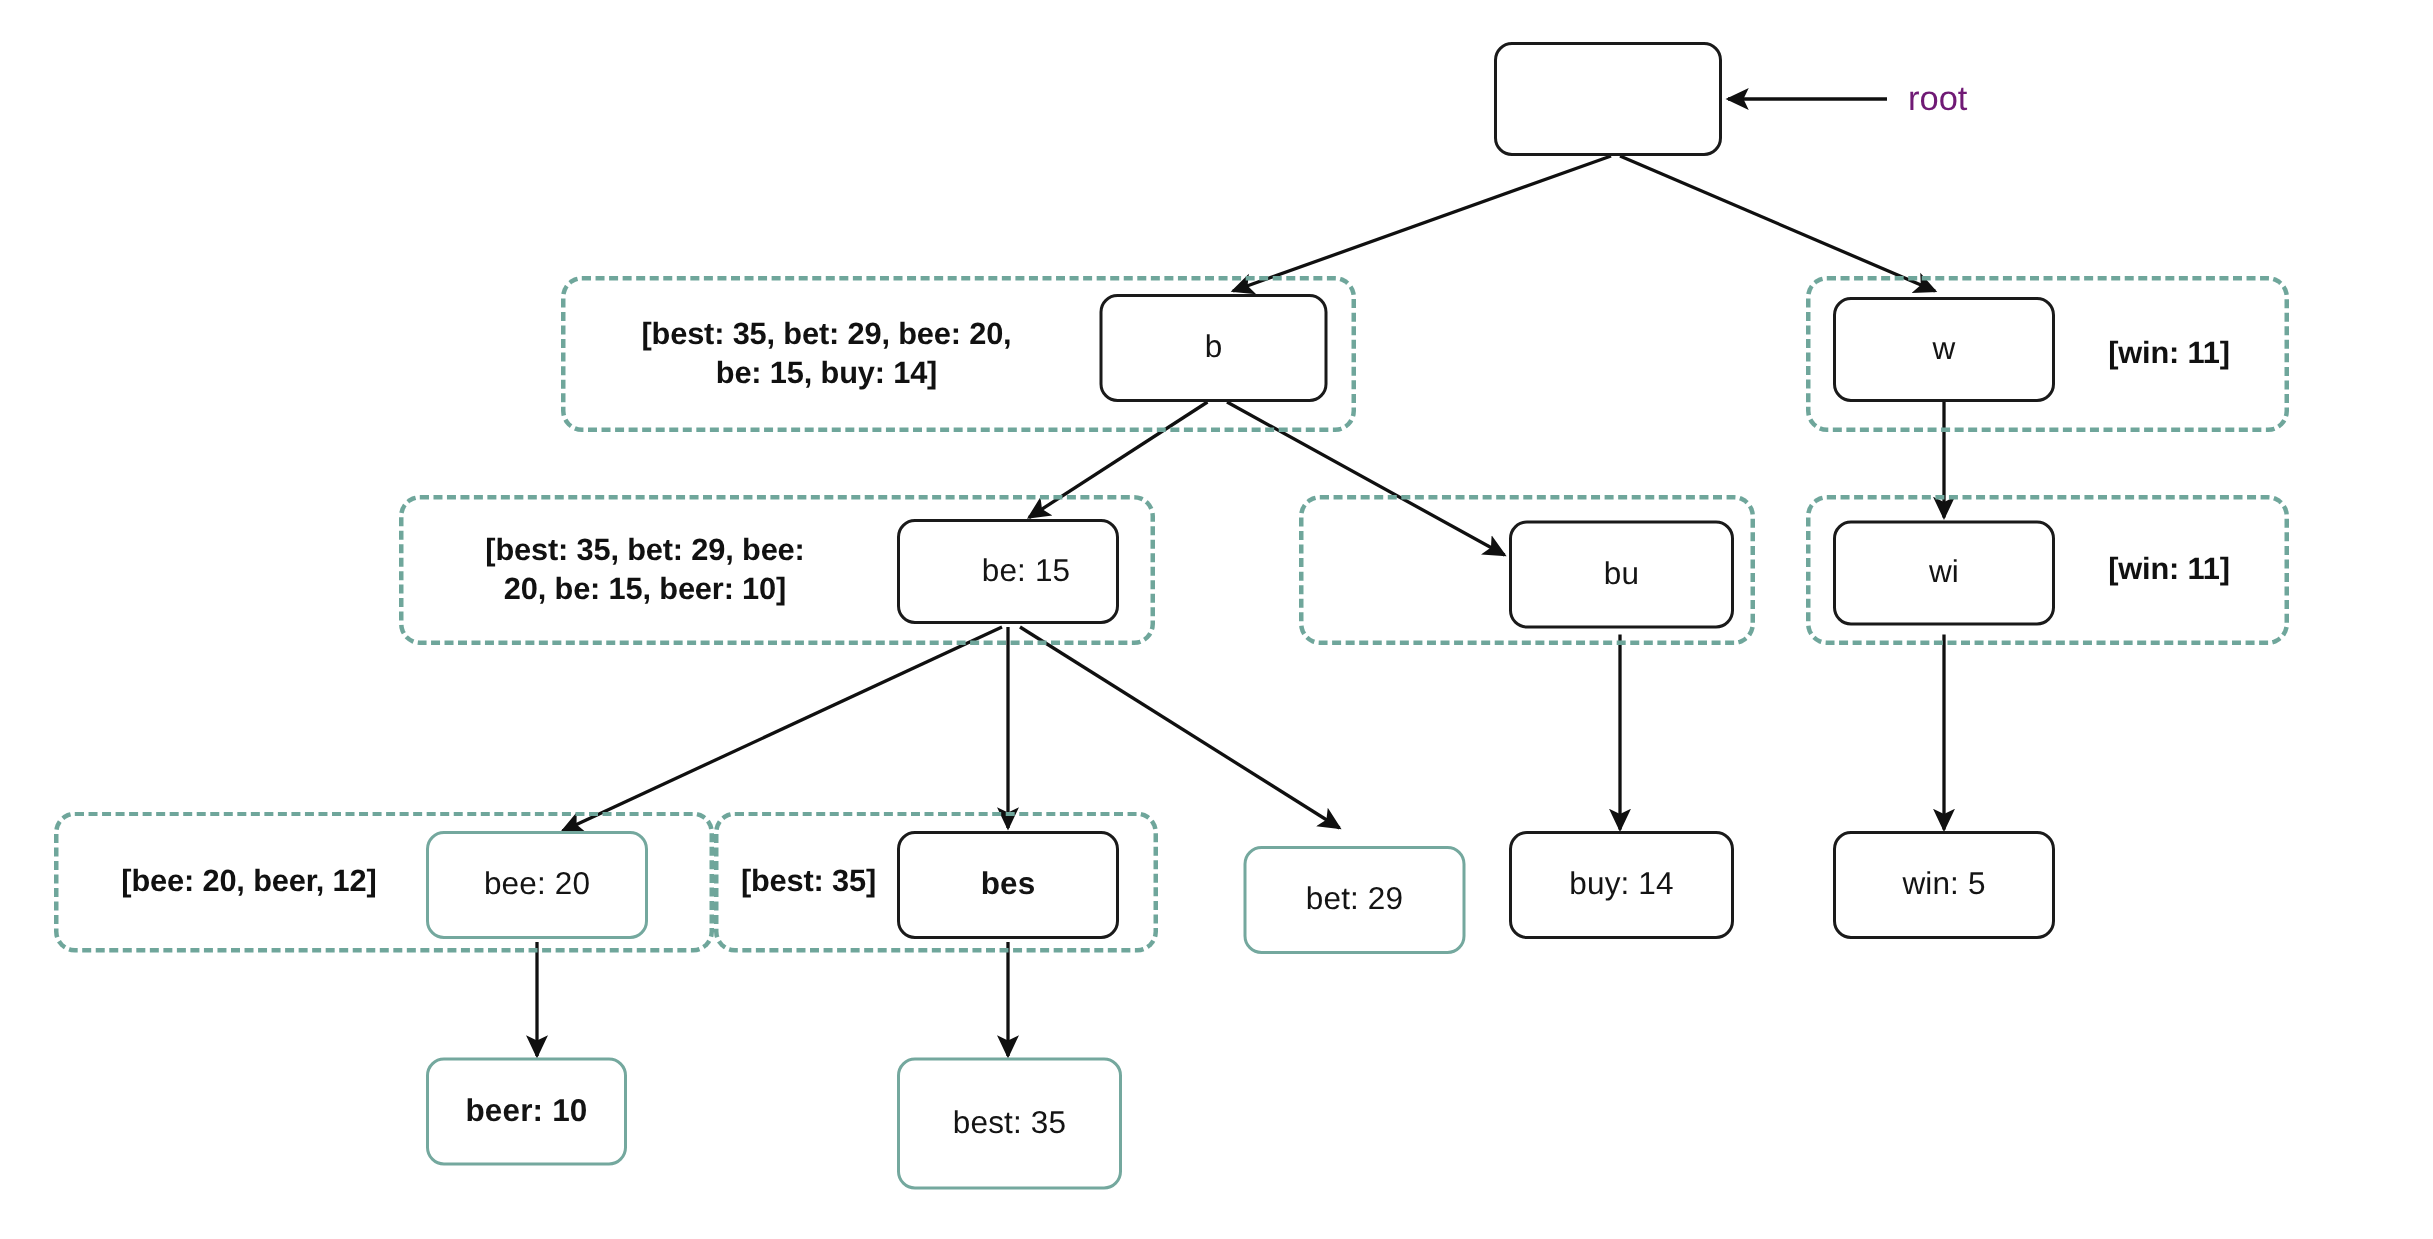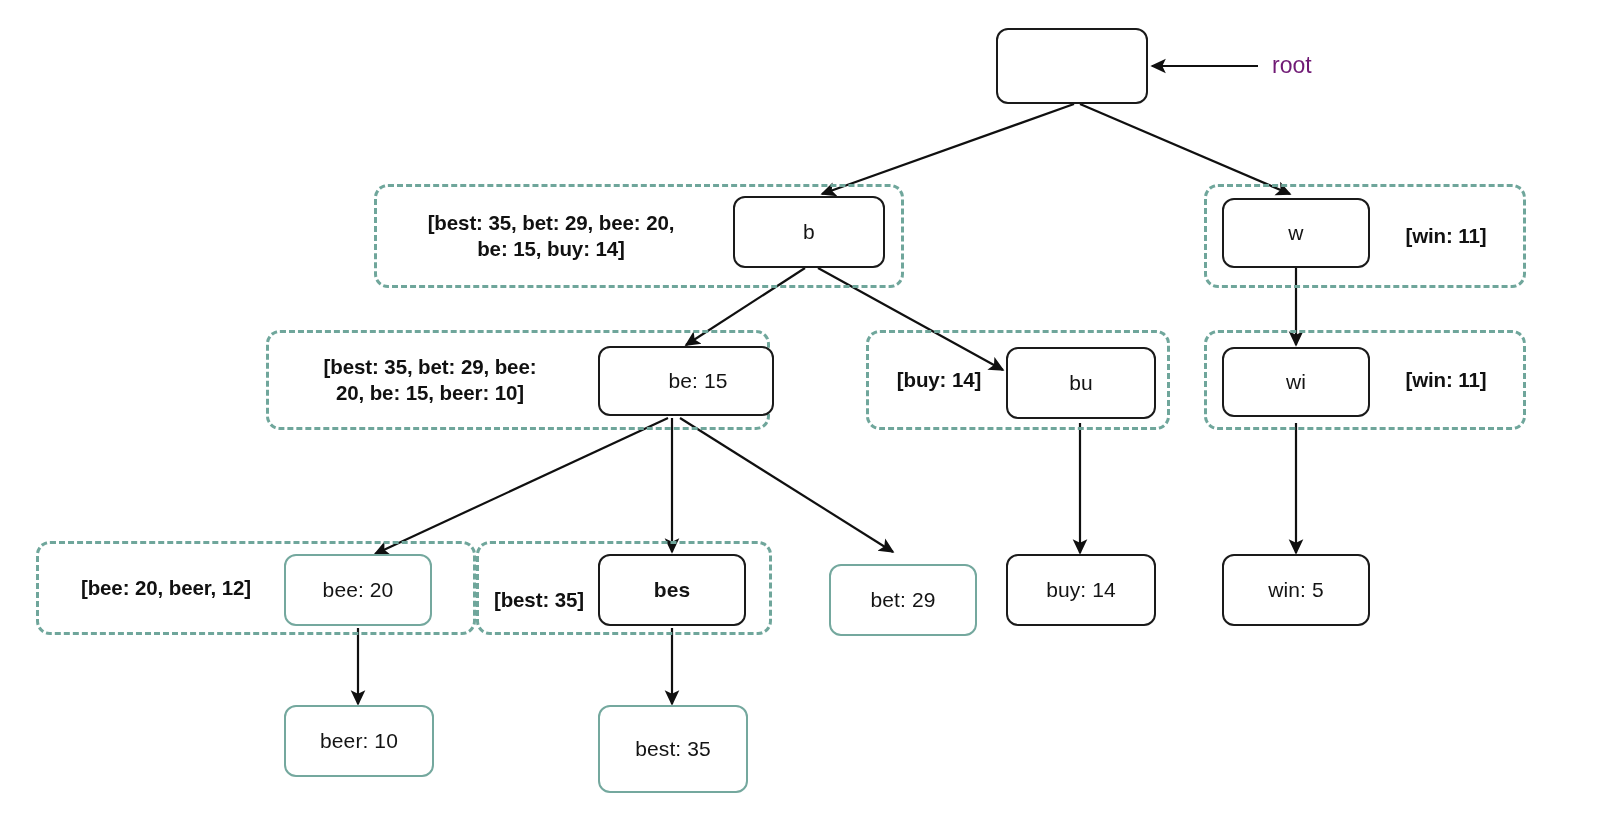--- a/index.html
+++ b/index.html
@@ -115,46 +115,45 @@
   <div class="dashbox" style="left:866px; top:330px; width:304px; height:100px;"></div>
   <div class="dashbox" style="left:1204px; top:330px; width:322px; height:100px;"></div>
   <div class="dashbox" style="left:36px; top:541px; width:440px; height:94px;"></div>
   <div class="dashbox" style="left:476px; top:541px; width:296px; height:94px;"></div>
 
   <div class="ann" style="left:386px; top:196px; width:330px; height:80px;">[best: 35, bet: 29, bee: 20,
 be: 15, buy: 14]</div>
   <div class="ann" style="left:1378px; top:196px; width:136px; height:80px;">[win: 11]</div>
   <div class="ann" style="left:280px; top:340px; width:300px; height:80px;">[best: 35, bet: 29, bee:
 20, be: 15, beer: 10]</div>
-  <div class="ann" style="left:874px; top:340px; width:130px; height:80px;">[buy: 14]</div>
   <div class="ann" style="left:1374px; top:340px; width:144px; height:80px;">[win: 11]</div>
   <div class="ann" style="left:48px; top:552px; width:236px; height:72px;">[bee: 20, beer, 12]</div>
-  <div class="ann" style="left:480px; top:564px; width:118px; height:72px;">[best: 35]</div>
+  <div class="ann" style="left:480px; top:552px; width:118px; height:72px;">[best: 35]</div>
 
   <div class="node" style="left:996px; top:28px; width:152px; height:76px;"></div>
 
   <div class="node" style="left:733px; top:196px; width:152px; height:72px;">b</div>
 
   <div class="node" style="left:1222px; top:198px; width:148px; height:70px;">w</div>
 
-  <div class="node" style="left:598px; top:346px; width:176px; height:70px;padding-left:24px;">be: 15</div>
+  <div class="node" style="left:598px; top:346px; width:148px; height:70px;padding-left:24px;">be: 15</div>
 
   <div class="node" style="left:1006px; top:347px; width:150px; height:72px;">bu</div>
 
   <div class="node" style="left:1222px; top:347px; width:148px; height:70px;">wi</div>
 
   <div class="node teal" style="left:284px; top:554px; width:148px; height:72px;">bee: 20</div>
 
   <div class="node" style="left:598px; top:554px; width:148px; height:72px;font-weight:bold;">bes</div>
 
   <div class="node teal" style="left:829px; top:554px; width:148px; height:72px;margin-top:10px;">bet: 29</div>
 
   <div class="node" style="left:1006px; top:554px; width:150px; height:72px;text-align:center;">buy: 14</div>
 
   <div class="node" style="left:1222px; top:554px; width:148px; height:72px;">win: 5</div>
 
-  <div class="node teal" style="left:284px; top:705px; width:150px; height:72px;">beer: 10</div>
+  <div class="node teal" style="left:284px; top:705px; width:134px; height:72px;font-weight:bold;">beer: 10</div>
 
   <div class="node teal" style="left:598px; top:705px; width:150px; height:88px;">best: 35</div>
 
   <div class="plain-label" style="left:1272px; top:52px;">root</div>
 
 </div>
 
 </body></html>

